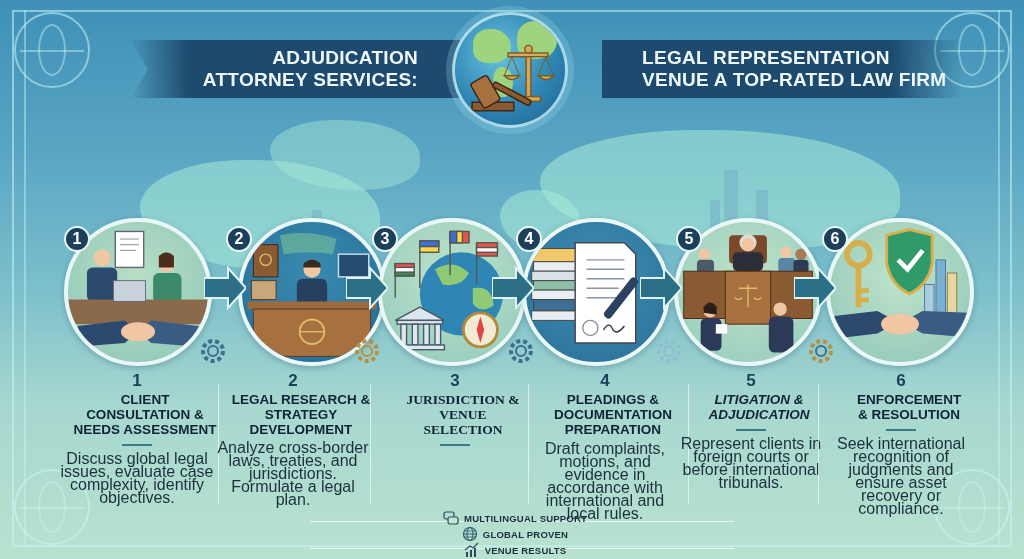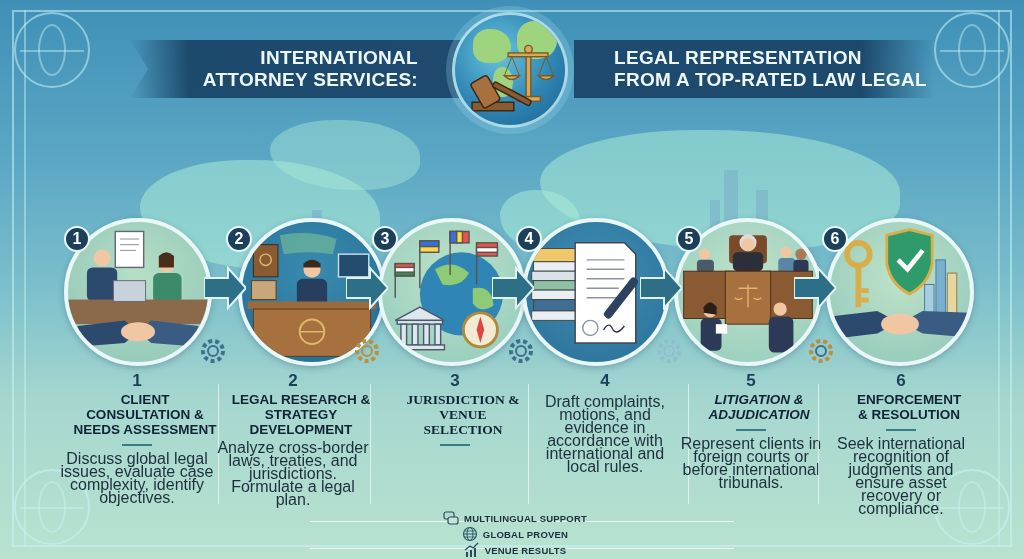--- a/index.html
+++ b/index.html
@@ -39,21 +39,21 @@
   .banner {
     position: absolute; top: 40px; height: 58px;
     background: linear-gradient(90deg, rgba(20,60,95,0.0) 0%, rgba(20,60,95,0.85) 18%, #1d4a6e 100%);
     display: flex; flex-direction: column; justify-content: center;
   }
   .banner.left {
     left: 130px; width: 330px; align-items: flex-end; padding-right: 42px;
     clip-path: polygon(0 0, 100% 0, 100% 100%, 0 100%, 18px 50%);
   }
   .banner.right {
-    left: 574px; width: 360px; align-items: flex-start; padding-left: 40px;
+    left: 602px; width: 360px; align-items: flex-start; padding-left: 40px;
     background: linear-gradient(90deg, #1d4a6e 0%, rgba(20,60,95,0.85) 80%, rgba(20,60,95,0.0) 100%);
   }
   .banner span {
     color: #eef8fb; font-weight: bold; font-size: 19px; line-height: 22px; letter-spacing: 0.3px;
     white-space: nowrap;
   }
   .center-globe {
     position: absolute; left: 452px; top: 12px; width: 116px; height: 116px; border-radius: 50%;
     background: radial-gradient(circle at 40% 35%, #68c3de 0%, #2f86b4 55%, #1b5f8e 100%);
     border: 3px solid rgba(210,245,250,0.75);
@@ -124,26 +124,26 @@
   <div class="skyline" style="left:590px;width:10px;height:90px;"></div>
   <div class="skyline" style="left:604px;width:14px;height:120px;"></div>
   <div class="skyline" style="left:622px;width:9px;height:70px;"></div>
   <div class="skyline" style="left:636px;width:12px;height:100px;"></div>
   <div class="skyline" style="left:652px;width:8px;height:60px;"></div>
   <div class="skyline" style="left:180px;width:8px;height:60px;"></div>
   <div class="skyline" style="left:192px;width:10px;height:80px;"></div>
 </div>
 
 <div class="banner left">
-  <span>INTERNATIONAL</span>
+  <span>ADJUDICATION</span>
   <span>ATTORNEY SERVICES:</span>
 </div>
 <div class="banner right">
   <span>LEGAL REPRESENTATION</span>
-  <span>FROM A TOP-RATED LAW LEGAL</span>
+  <span>VENUE A TOP-RATED LAW FIRM</span>
 </div>
 
 <div class="center-globe">
   <div class="cont" style="left:18px;top:14px;width:38px;height:34px;"></div>
   <div class="cont" style="left:38px;top:52px;width:20px;height:30px;"></div>
   <div class="cont" style="left:62px;top:6px;width:40px;height:38px;"></div>
   <svg viewBox="0 0 116 116">
 
     <g stroke="#7a5a24" stroke-width="1.5" fill="#d7a95a">
       <rect x="75" y="38" width="5" height="50"></rect>
@@ -369,20 +369,21 @@
 </div>
 <div class="divider" style="left:370px;"></div>
 <div class="step-text" style="left:372px;">
   <div class="num">3</div>
   <div class="title" style="padding:0 12px;font-family:Liberation Serif, serif;">JURISDICTION &amp; VENUE SELECTION</div>
   <div class="rule"></div>
 </div>
 <div class="divider" style="left:528px;"></div>
 <div class="step-text" style="left:522px;">
   <div class="num">4</div>
+  <div class="title" style="padding:0 14px;">PLEADINGS &amp; DOCUMENTATION PREPARATION</div>
 
   <div class="desc" style="margin-top:5px;padding:0 16px;">Draft complaints, motions, and evidence in accordance with international and local rules.</div>
 </div>
 <div class="divider" style="left:688px;"></div>
 <div class="step-text" style="left:668px;">
   <div class="num">5</div>
   <div class="title" style="padding:0 24px;font-style:italic;">LITIGATION &amp; ADJUDICATION</div>
   <div class="rule"></div>
   <div class="desc" style="padding:0 12px;">Represent clients in foreign courts or before international tribunals.</div>
 </div>

